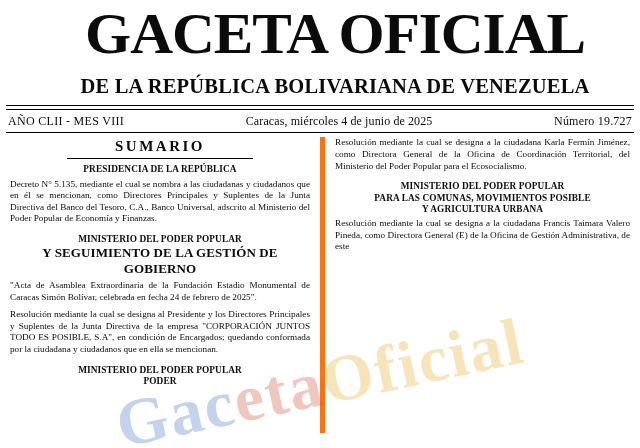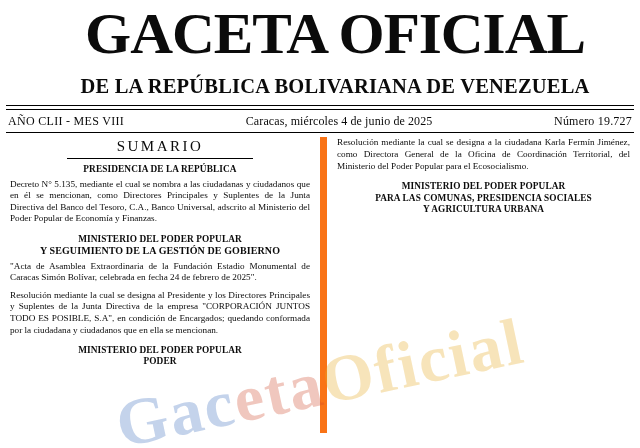--- a/index.html
+++ b/index.html
@@ -76,47 +76,47 @@
     height: 300px;
   }
   .col {
     width: 50%;
     box-sizing: border-box;
     font-size: 9.2px;
     line-height: 1.26;
     text-align: justify;
   }
   .col.left { padding-right: 10px; }
-  .col.right { padding-left: 10px; border-left: 7px solid #f97316; }
+  .col.right { padding-left: 10px; border-left: 5px solid #f97316; }
 
   .sumario {
     text-align: center;
     font-size: 15px;
-    font-weight: normal;
+    font-weight: bold;
     letter-spacing: 2.5px;
     margin-bottom: 2px;
     font-family: "Liberation Serif", serif;
   }
   .sumario-rule {
     border: 0;
     border-top: 1px solid #000;
     width: 62%;
     margin: 1px auto 5px auto;
   }
 
   .org {
     text-align: center;
     font-weight: bold;
     font-size: 9.3px;
     line-height: 1.22;
     margin: 9px 0 3px 0;
     letter-spacing: 0.1px;
   }
   .org.first { margin-top: 2px; }
-  .org .small { font-size: 10px; }
+  .org .small { font-size: 13px; }
 
   p.entry {
     margin: 0 0 6px 0;
     text-indent: 0;
   }
   p.entry.quoted { text-align: justify; }
 
   
   .watermark {
     position: absolute;
@@ -182,20 +182,21 @@
         <div>MINISTERIO DEL PODER POPULAR</div>
         <div>PODER</div>
       </div>
     </div>
 
     <div class="col right">
       <p class="entry">Resolución mediante la cual se designa a la ciudadana Karla Fermín Jiménez, como Directora General de la Oficina de Coordinación Territorial, del Ministerio del Poder Popular para el Ecosocialismo.</p>
 
       <div class="org">
         <div>MINISTERIO DEL PODER POPULAR</div>
-        <div>PARA LAS COMUNAS, PRESIDENCIA SOCIALES</div>
+        <div>PARA LAS COMUNAS, MOVIMIENTOS POSIBLE</div>
         <div>Y AGRICULTURA URBANA</div>
       </div>
 
+      <p class="entry">Resolución mediante la cual se designa a la ciudadana Francis Taimara Valero Pineda, como Directora General (E) de la Oficina de Gestión Administrativa, de este</p>
     </div>
 
   </div>
 </div>
 
 </body></html>

